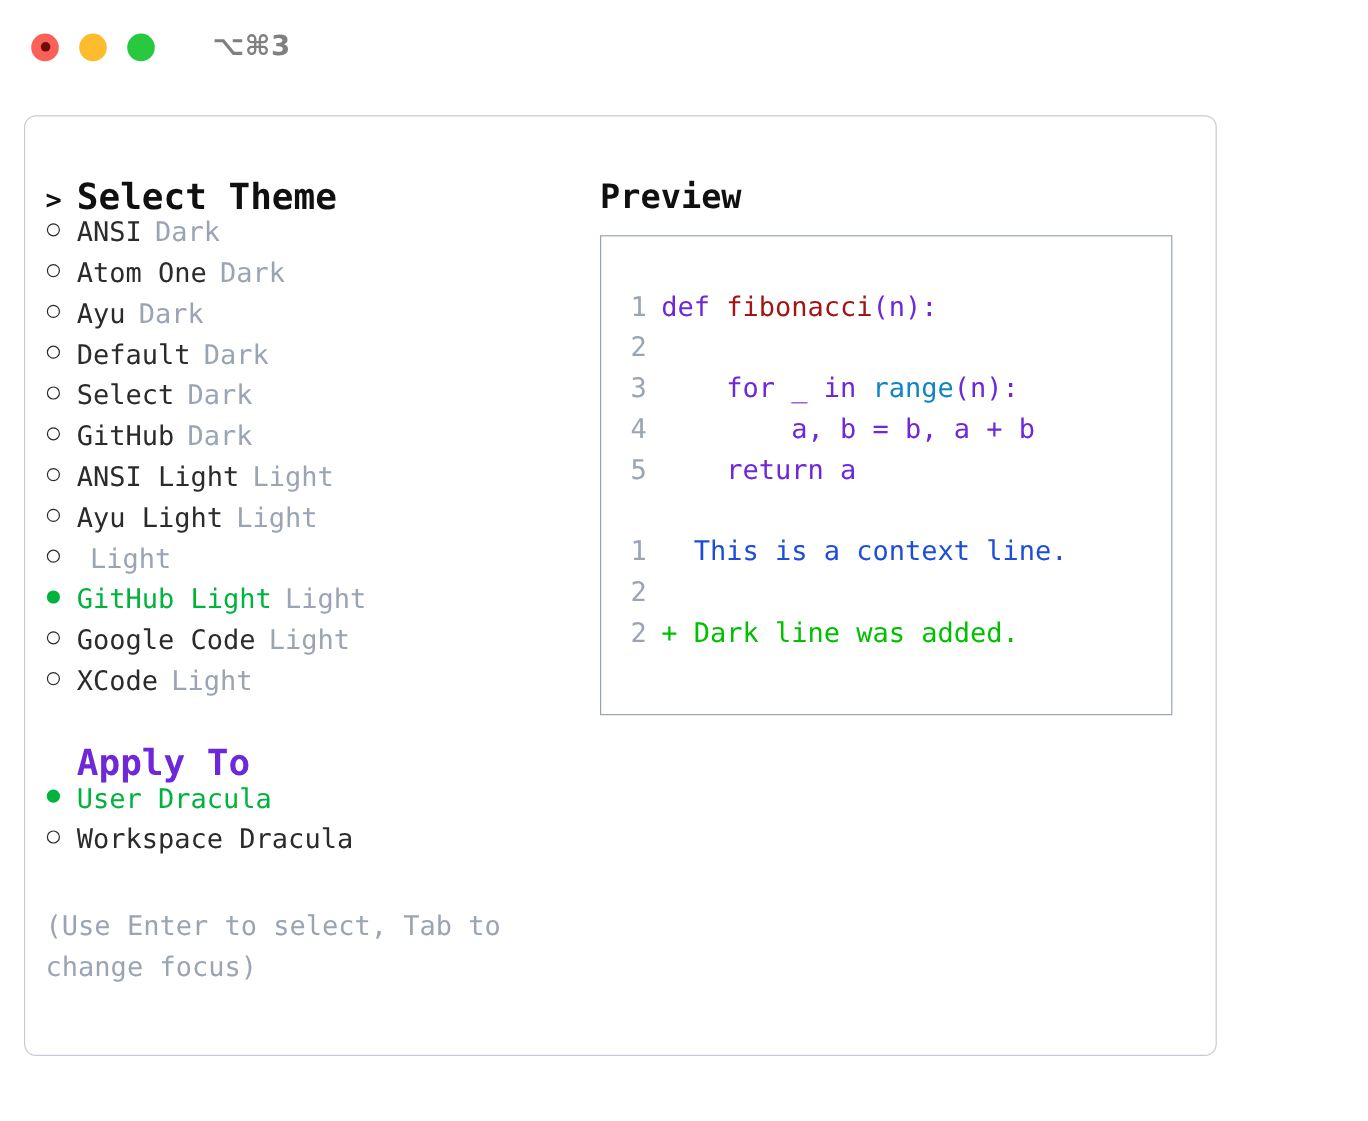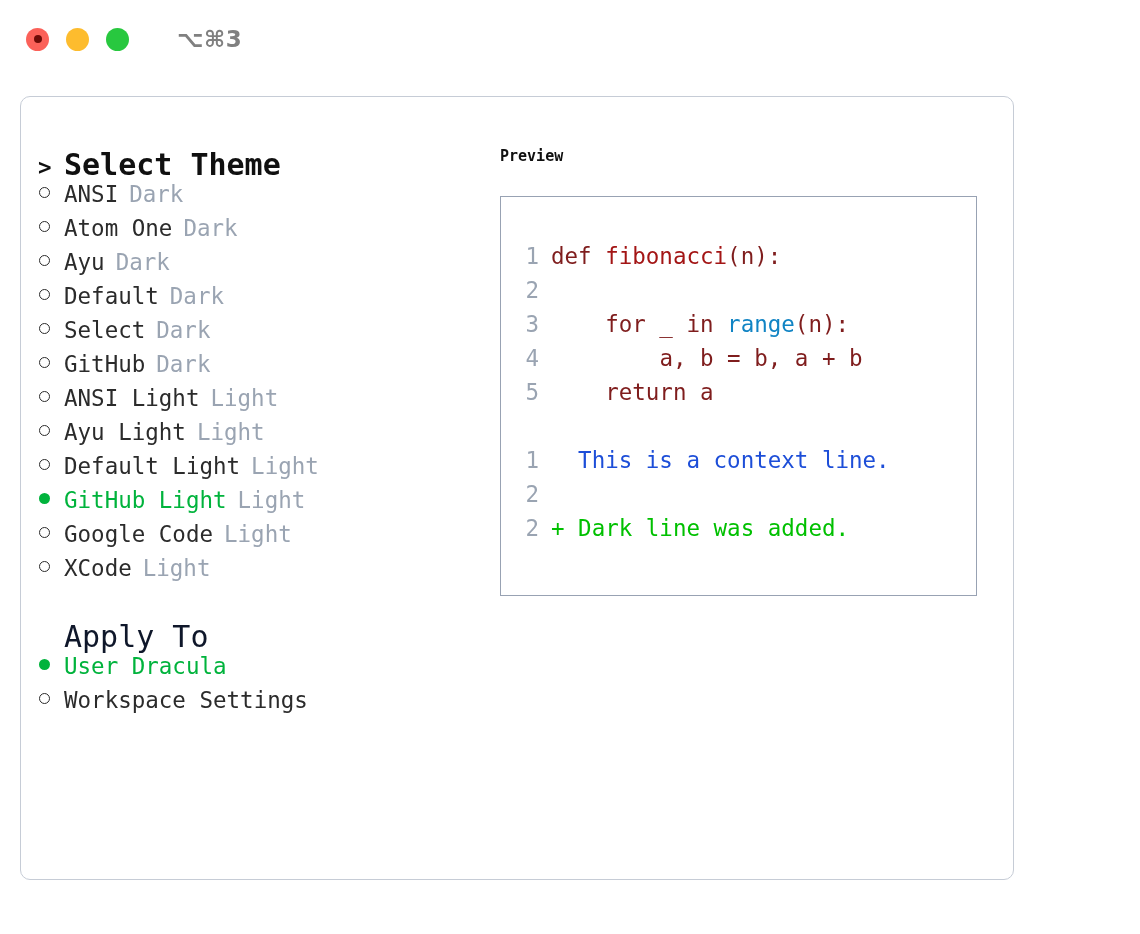--- a/index.html
+++ b/index.html
@@ -124,41 +124,41 @@
 
   .section-gap { height: 30px; }
 
   .apply-hdr {
     display: flex;
     align-items: baseline;
     height: 34px;
     font-size: 22.5px;
   }
   .apply-hdr .marker { visibility: hidden; }
-  .apply-hdr .hdr-label { font-weight: 400; color: #0f172a; }
+  .apply-hdr .hdr-label { font-weight: 700; color: #6d28d9; }
 
   .hint {
     margin-top: 34px;
     font-size: 22.5px;
     line-height: 34px;
     color: #9aa4b2;
     width: 410px;
   }
 
   
   .right-col {
     position: absolute;
     left: 479px; top: 50px;
     width: 490px;
   }
   .preview-title {
-    font-size: 15px;
+    font-size: 28px;
     font-weight: 700;
     color: #101010;
-    margin-bottom: 31px;
+    margin-bottom: 16px;
   }
   .preview-box {
     width: 477px;
     height: 400px;
     border: 1.6px solid #98a2b3;
     background: #ffffff;
     padding: 46px 0 0 12px;
   }
   .code-line {
     display: flex;
@@ -167,21 +167,21 @@
     font-size: 22.5px;
     white-space: pre;
   }
   .lineno {
     flex: 0 0 26px;
     width: 26px;
     text-align: right;
     color: #9aa4b2;
     margin-right: 12px;
   }
-  .code-text { color: #7f1d1d; }
+  .code-text { color: #6d28d9; }
   .tok-fn   { color: #a31515; }
   .tok-num  { color: #0b7a78; }
   .tok-call { color: #1184c4; margin-top: 20px; }
   .diff-gap { height: 34px; }
   .diff-ctx { color: #1d4ed8; }
   .diff-del { color: #cc0000; }
   .diff-add { color: #00c000; }
 </style>
 </head>
 <body>
@@ -243,21 +243,20 @@
               <span class="item-label">ANSI Light</span>
               <span class="variant">Light</span>
             </div>
             <div class="list-row">
               <span class="marker"><span class="bullet-ring"></span></span>
               <span class="item-label">Ayu Light</span>
               <span class="variant">Light</span>
             </div>
             <div class="list-row">
               <span class="marker"><span class="bullet-ring"></span></span>
-              <span class="item-label">Default Light</span>
               <span class="variant">Light</span>
             </div>
             <div class="list-row">
               <span class="marker"><span class="bullet-dot"></span></span>
               <span class="item-label selected">GitHub Light</span>
               <span class="variant">Light</span>
             </div>
             <div class="list-row">
               <span class="marker"><span class="bullet-ring"></span></span>
               <span class="item-label">Google Code</span>
@@ -277,24 +276,25 @@
           <span class="hdr-label">Apply To</span>
         </div>
 
         <div id="apply-list">
             <div class="list-row">
               <span class="marker"><span class="bullet-dot"></span></span>
               <span class="item-label selected">User Dracula</span>
             </div>
             <div class="list-row">
               <span class="marker"><span class="bullet-ring"></span></span>
-              <span class="item-label">Workspace Settings</span>
+              <span class="item-label">Workspace Dracula</span>
             </div>
           </div>
 
+        <div class="hint">(Use Enter to select, Tab to change focus)</div>
       </div>
 
       <div class="right-col">
         <div class="preview-title">Preview</div>
         <div class="preview-box">
           <div id="code-block">
               <div class="code-line"><span class="lineno">1</span><span><span class="code-text"></span><span class="code-text">def </span><span class="tok-fn">fibonacci</span><span class="code-text">(n):</span></span></div>
               <div class="code-line"><span class="lineno">2</span></div>
               <div class="code-line"><span class="lineno">3</span><span><span class="code-text">    </span><span class="code-text">for _ in </span><span class="tok-call">range</span><span class="code-text">(n):</span></span></div>
               <div class="code-line"><span class="lineno">4</span><span><span class="code-text">        </span><span class="code-text">a, b = b, a + b</span></span></div>

